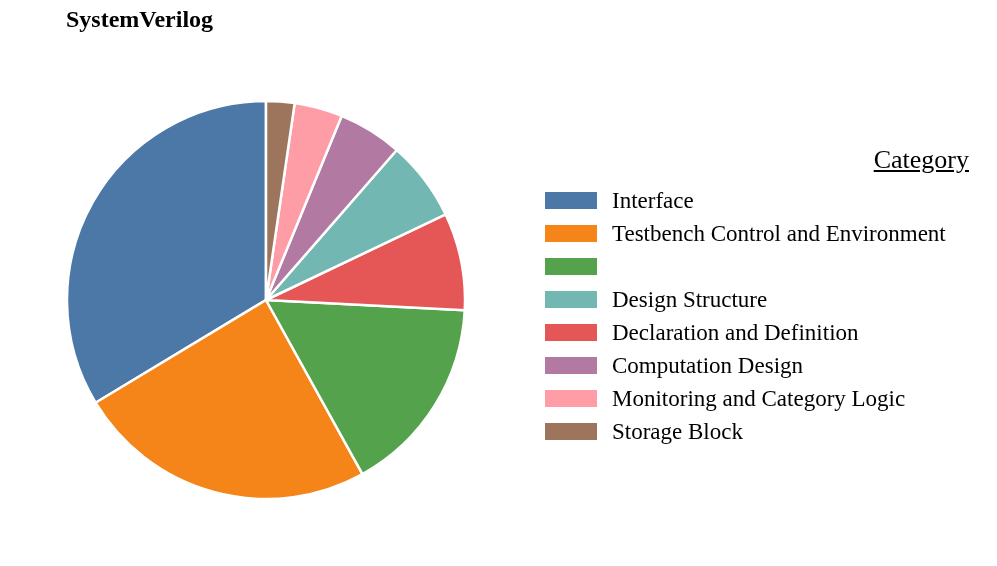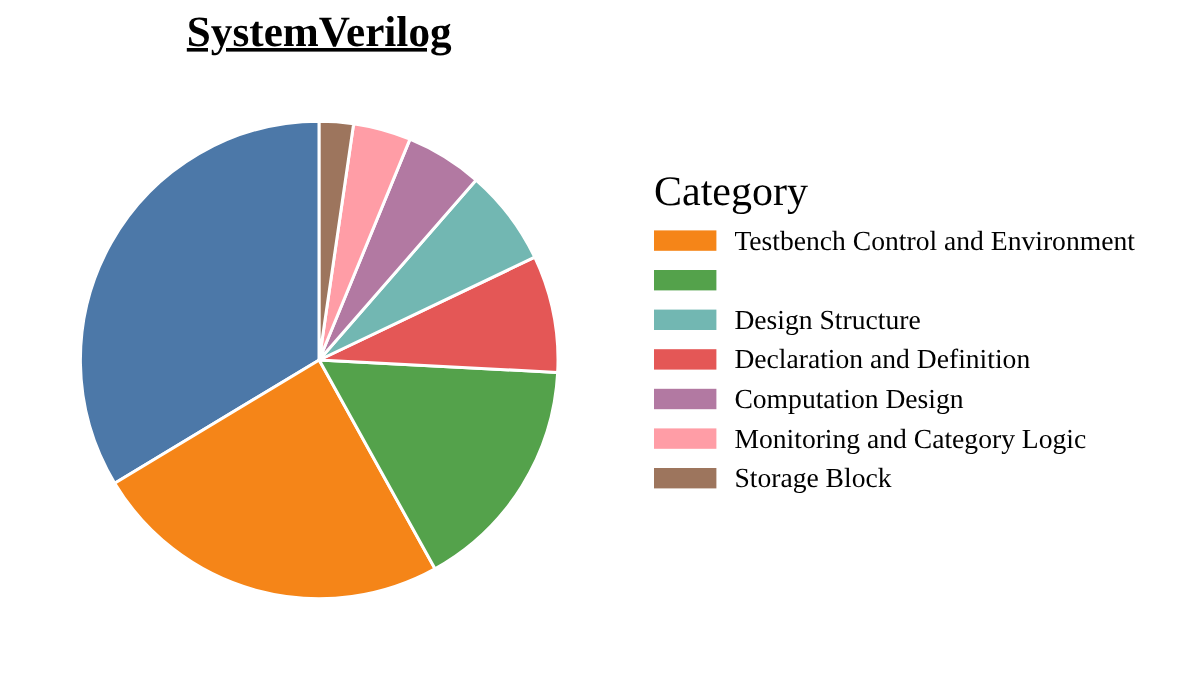--- a/index.html
+++ b/index.html
@@ -13,44 +13,43 @@
     position: relative;
     overflow: hidden;
     font-family: "Liberation Serif", serif;
     color: #000000;
   }
   .chart-title {
     position: absolute;
     left: 66px;
     top: 6px;
     width: 400px;
-    text-align: center;
-    font-size: 36px;
+    font-size: 24px;
     font-weight: bold;
     line-height: 1.15;
     white-space: nowrap;
-    text-decoration: underline;
   }
   .pie-svg {
     position: absolute;
     left: 64px;
     top: 98px;
     width: 404px;
     height: 404px;
   }
   .legend {
     position: absolute;
     left: 545px;
     top: 144px;
     width: 424px;
   }
   .legend-title {
-    text-align: left;
-    font-size: 35px;
+    text-align: right;
+    font-size: 26px;
     line-height: 31px;
+    text-decoration: underline;
   }
   .legend-items {
     margin-top: 9px;
   }
   .legend-row {
     display: flex;
     align-items: center;
     height: 33px;
   }
   .swatch {
@@ -79,20 +78,24 @@
       <path d="M 202 202 L 381.62 116.34 A 199 199 0 0 0 332.77 52.00 Z" fill="#72b7b2" stroke="#ffffff" stroke-width="2.5" stroke-linejoin="round"></path>
       <path d="M 202 202 L 332.77 52.00 A 199 199 0 0 0 277.65 17.94 Z" fill="#b279a2" stroke="#ffffff" stroke-width="2.5" stroke-linejoin="round"></path>
       <path d="M 202 202 L 277.65 17.94 A 199 199 0 0 0 230.69 5.08 Z" fill="#ff9da6" stroke="#ffffff" stroke-width="2.5" stroke-linejoin="round"></path>
       <path d="M 202 202 L 230.69 5.08 A 199 199 0 0 0 202.00 3.00 Z" fill="#9d755d" stroke="#ffffff" stroke-width="2.5" stroke-linejoin="round"></path>
     </svg>
 
   <div class="legend">
     <div class="legend-title">Category</div>
     <div class="legend-items">
         <div class="legend-row">
+          <span class="swatch" style="background: rgb(76, 120, 168);"></span>
+          <span class="legend-label">Interface</span>
+        </div>
+        <div class="legend-row">
           <span class="swatch" style="background: rgb(245, 133, 24);"></span>
           <span class="legend-label">Testbench Control and Environment</span>
         </div>
         <div class="legend-row">
           <span class="swatch" style="background: rgb(84, 162, 75);"></span>
         </div>
         <div class="legend-row">
           <span class="swatch" style="background: rgb(114, 183, 178);"></span>
           <span class="legend-label">Design Structure</span>
         </div>

